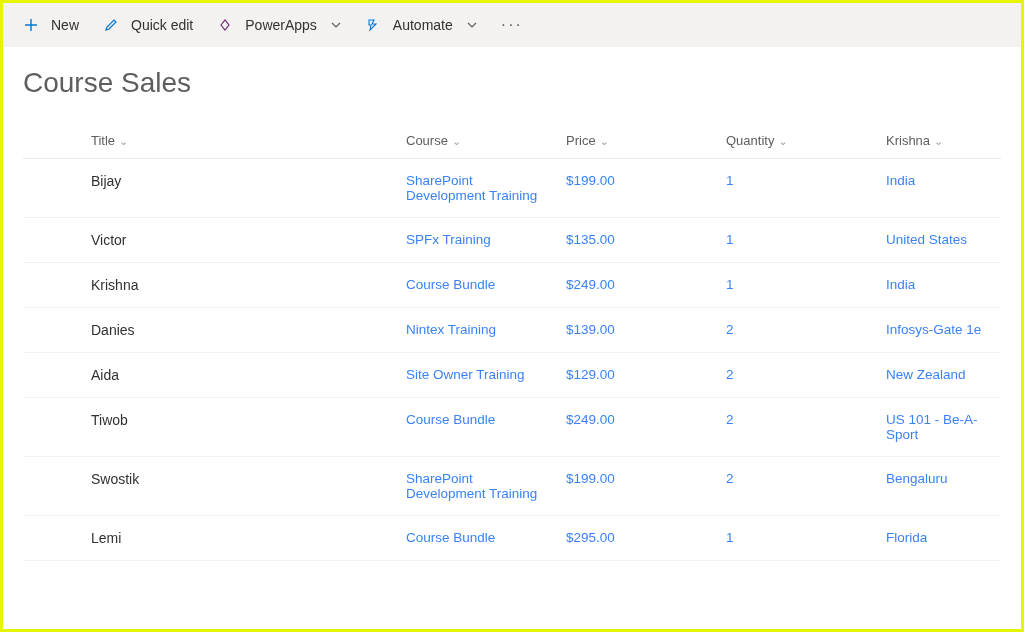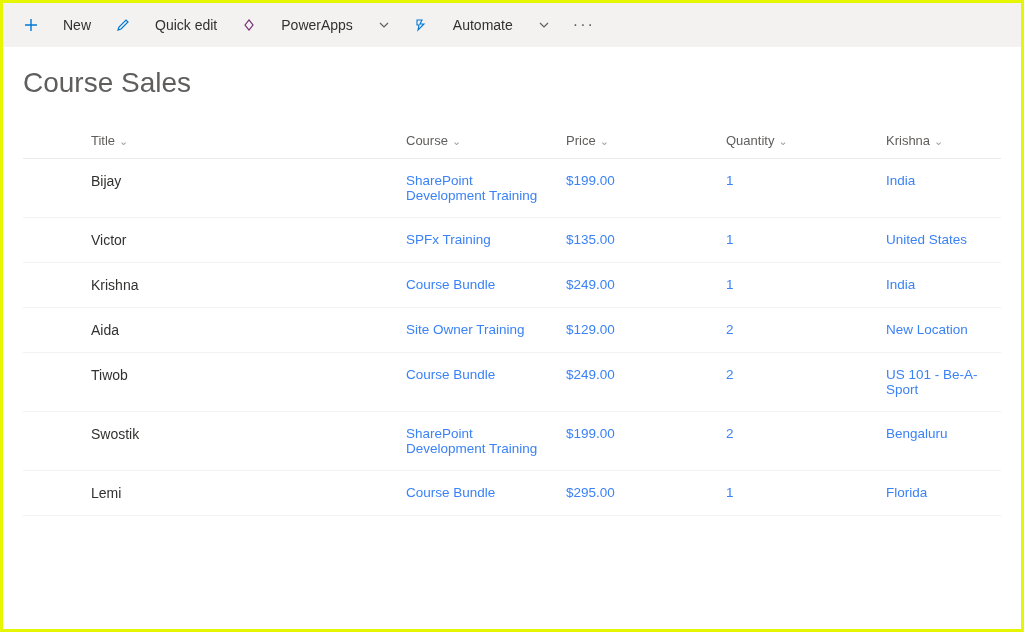--- a/index.html
+++ b/index.html
@@ -17,21 +17,21 @@
     background: #f3f2f1;
     height: 44px;
     display: flex;
     align-items: center;
     padding: 0 10px;
     gap: 4px;
   }
   .toolbar-btn {
     display: inline-flex;
     align-items: center;
-    gap: 24px;
+    gap: 12px;
     padding: 6px 10px;
     cursor: pointer;
     color: #323130;
     font-size: 14px;
     border-radius: 2px;
   }
   .toolbar-icon { width: 16px; height: 16px; display:inline-flex; align-items:center; justify-content:center; }
   .chev { margin-left: 2px; }
   .ellipsis { font-size: 16px; color:#605e5c; padding: 6px 10px; cursor:pointer; letter-spacing:2px; }
   .page-title {
@@ -164,25 +164,33 @@
         <tr>
           <td></td>
           <td class="title-cell">Krishna</td>
           <td>Course Bundle</td>
           <td>$249.00</td>
           <td>1</td>
           <td>India</td>
         </tr>
         <tr>
           <td></td>
+          <td class="title-cell">Danies</td>
+          <td>Nintex Training</td>
+          <td>$139.00</td>
+          <td>2</td>
+          <td>Infosys-Gate 1e</td>
+        </tr>
+        <tr>
+          <td></td>
           <td class="title-cell">Aida</td>
           <td>Site Owner Training</td>
           <td>$129.00</td>
           <td>2</td>
-          <td>New Location</td>
+          <td>New Zealand</td>
         </tr>
         <tr>
           <td></td>
           <td class="title-cell">Tiwob</td>
           <td>Course Bundle</td>
           <td>$249.00</td>
           <td>2</td>
           <td>US 101 - Be-A-Sport</td>
         </tr>
         <tr>

